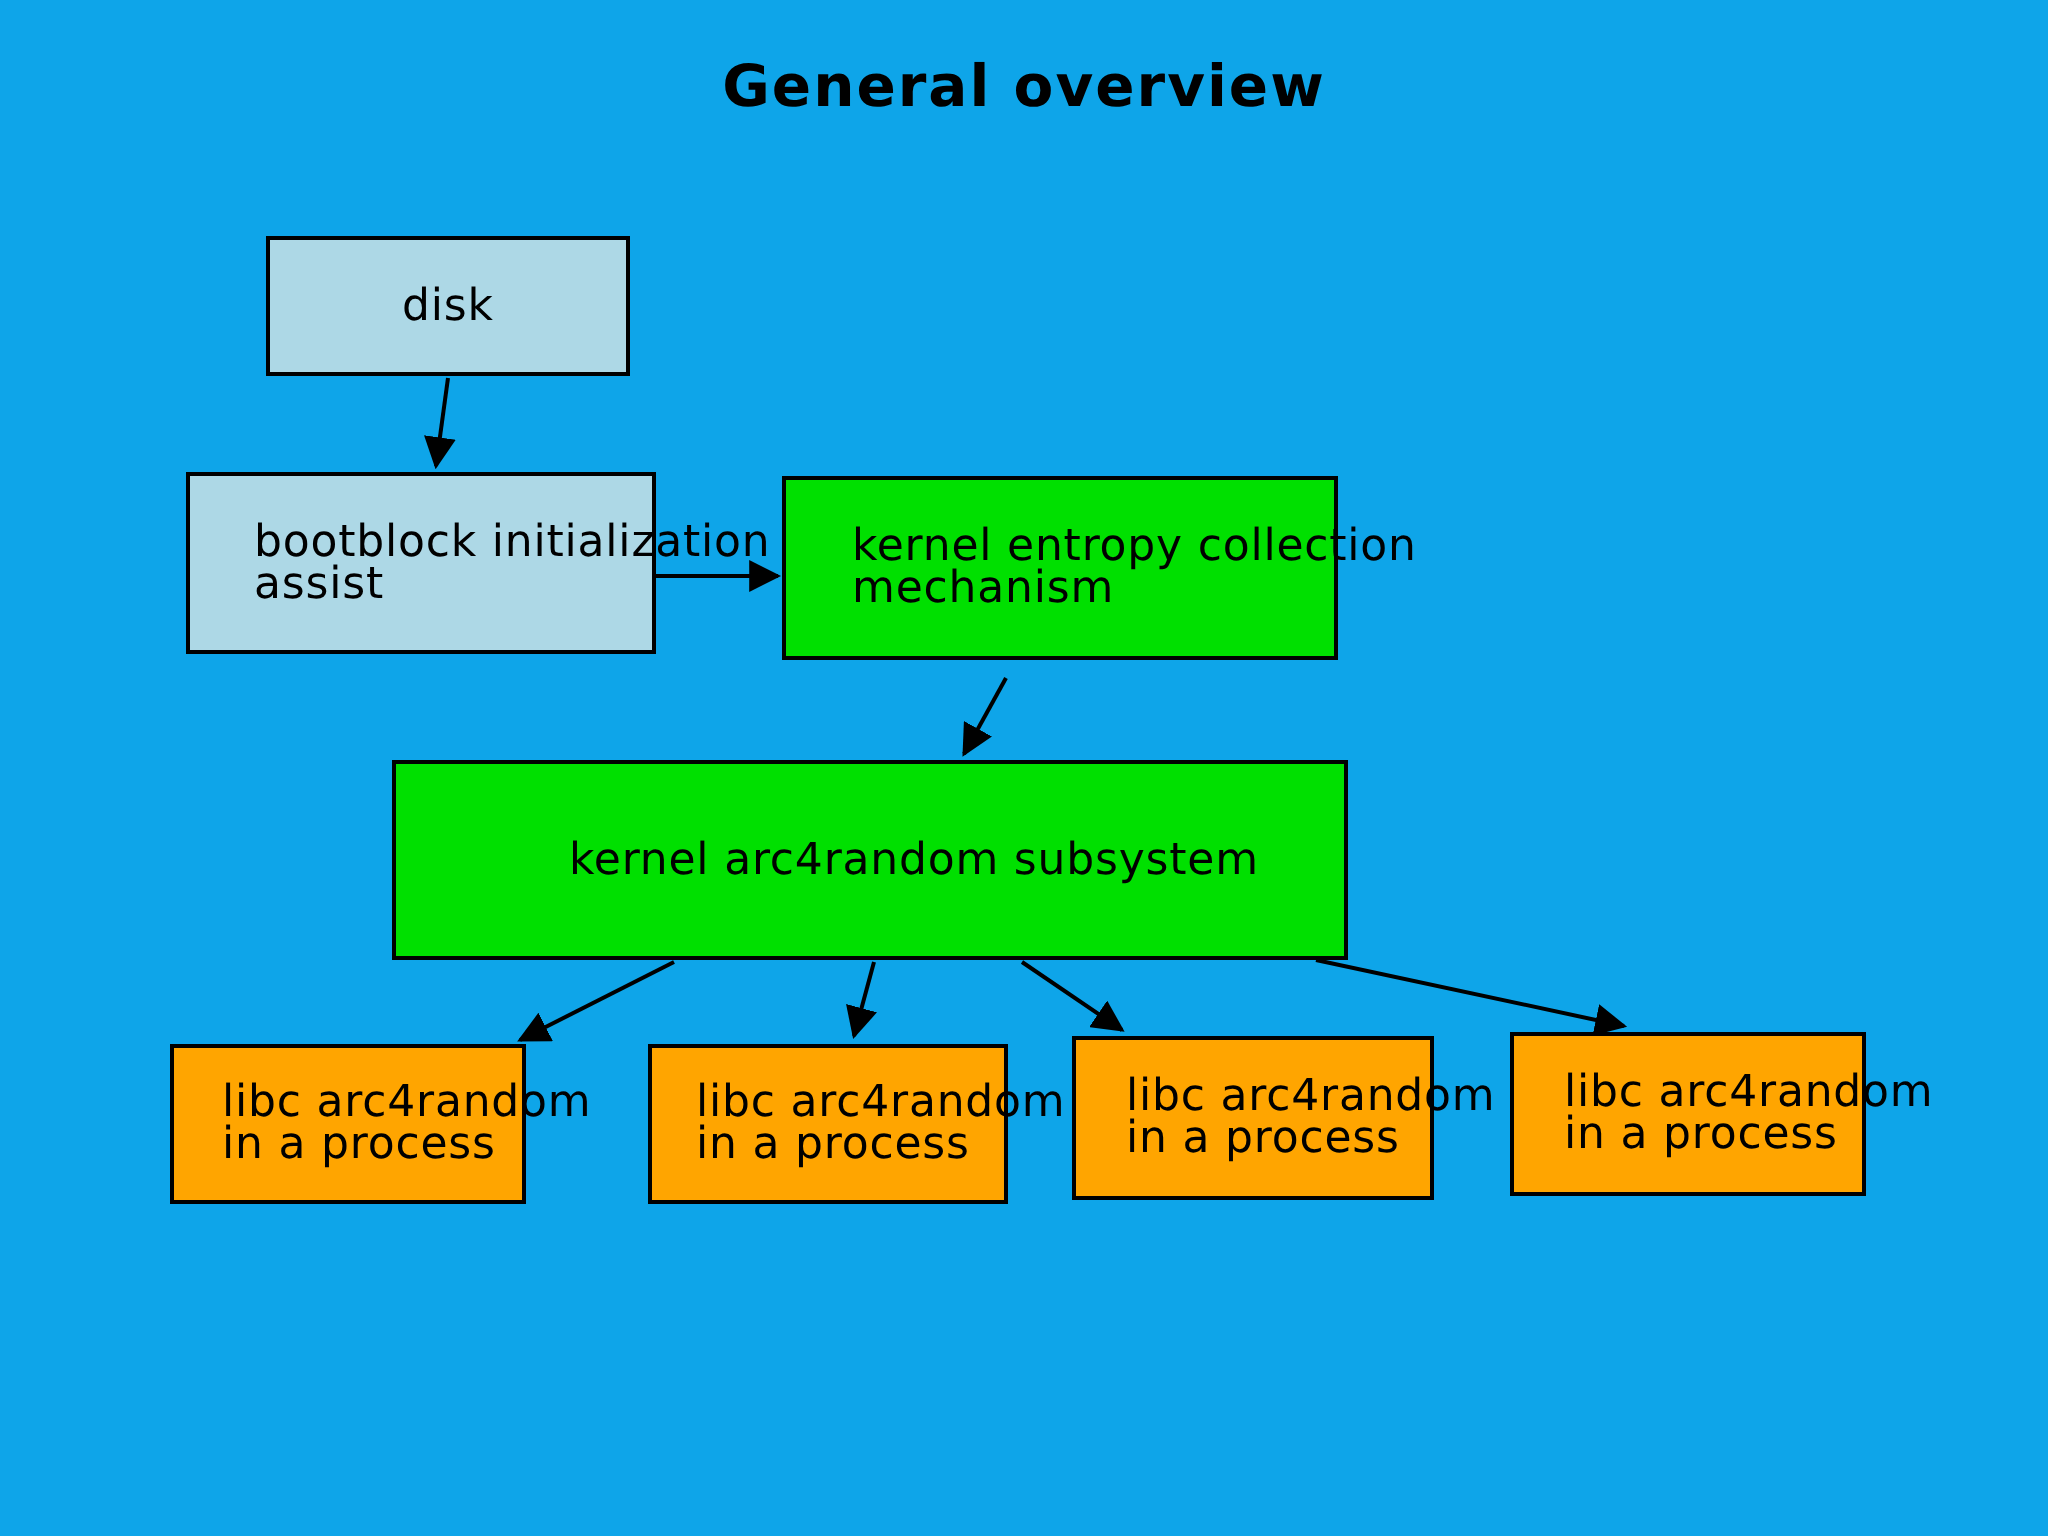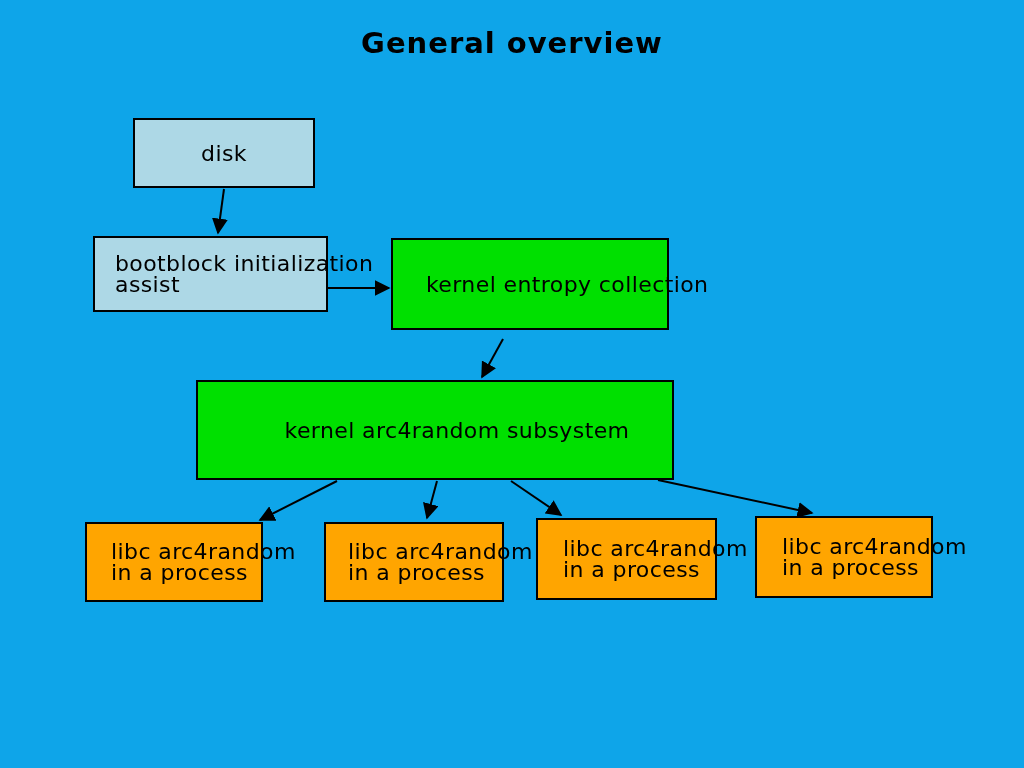--- a/index.html
+++ b/index.html
@@ -34,21 +34,21 @@
     flex-direction: column;
     justify-content: center;
     font-size: 22px;
     line-height: 21px;
     letter-spacing: 0.4px;
   }
   .node .line { white-space: nowrap; }
   .centered { text-align: center; }
 
   #node-disk       { left: 133px; top: 118px; width: 182px; height: 70px;  }
-  #node-bootblock  { left:  93px; top: 236px; width: 235px; height: 76px; padding-left: 20px; }
+  #node-bootblock  { left:  93px; top: 236px; width: 235px; height: 91px; padding-left: 32px; }
   #node-entropy    { left: 391px; top: 238px; width: 278px; height: 92px; padding-left: 33px; }
   #node-arc4random { left: 196px; top: 380px; width: 478px; height: 100px; }
   #node-proc1      { left:  85px; top: 522px; width: 178px; height: 80px;  padding-left: 24px; }
   #node-proc2      { left: 324px; top: 522px; width: 180px; height: 80px;  padding-left: 22px; }
   #node-proc3      { left: 536px; top: 518px; width: 181px; height: 82px;  padding-left: 25px; }
   #node-proc4      { left: 755px; top: 516px; width: 178px; height: 82px;  padding-left: 25px; }
 
   #edges {
     position: absolute;
     left: 0;
@@ -88,20 +88,21 @@
     <div class="line">disk</div>
   </div>
 
   <div class="node" id="node-bootblock" style="background-color: rgb(173, 216, 230);">
     <div class="line">bootblock initialization</div>
     <div class="line">assist</div>
   </div>
 
   <div class="node" id="node-entropy" style="background-color: rgb(0, 224, 0);">
     <div class="line">kernel entropy collection</div>
+    <div class="line">mechanism</div>
   </div>
 
   <div class="node centered" id="node-arc4random" style="background-color: rgb(0, 224, 0); padding-left: 44px;">
     <div class="line">kernel arc4random subsystem</div>
   </div>
 
   <div class="node" id="node-proc1" style="background-color: rgb(255, 165, 0);">
     <div class="line">libc arc4random</div>
     <div class="line">in a process</div>
   </div>

